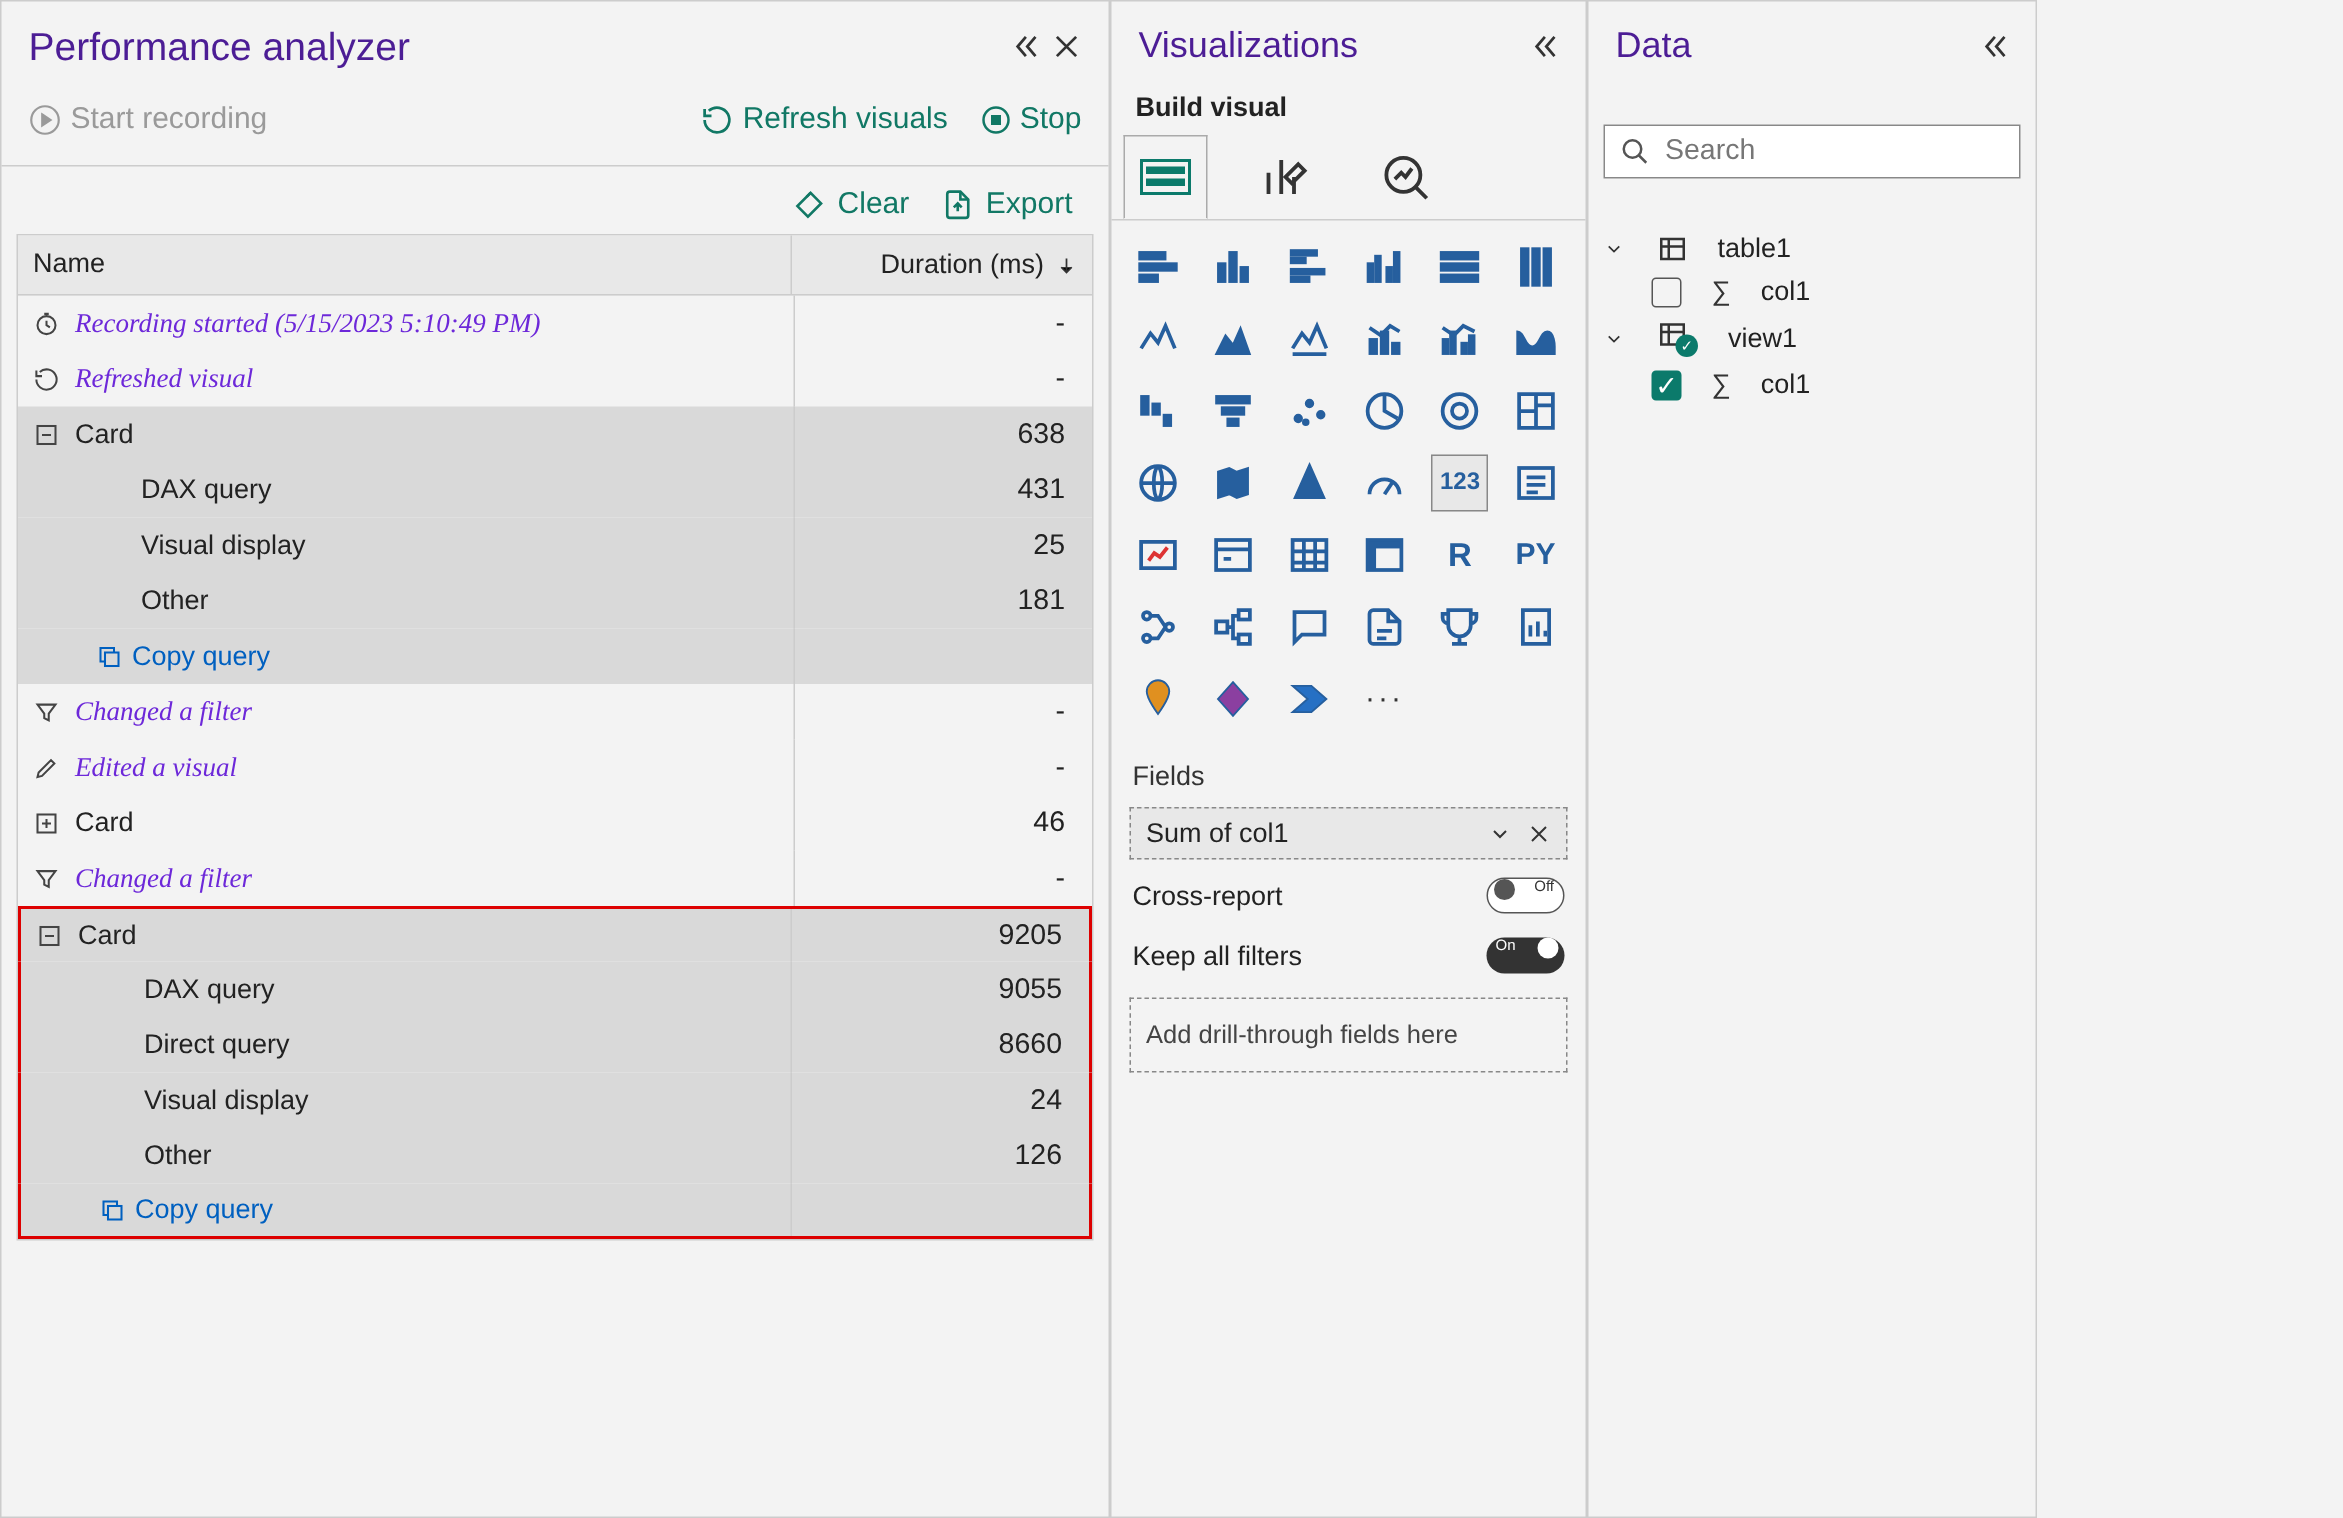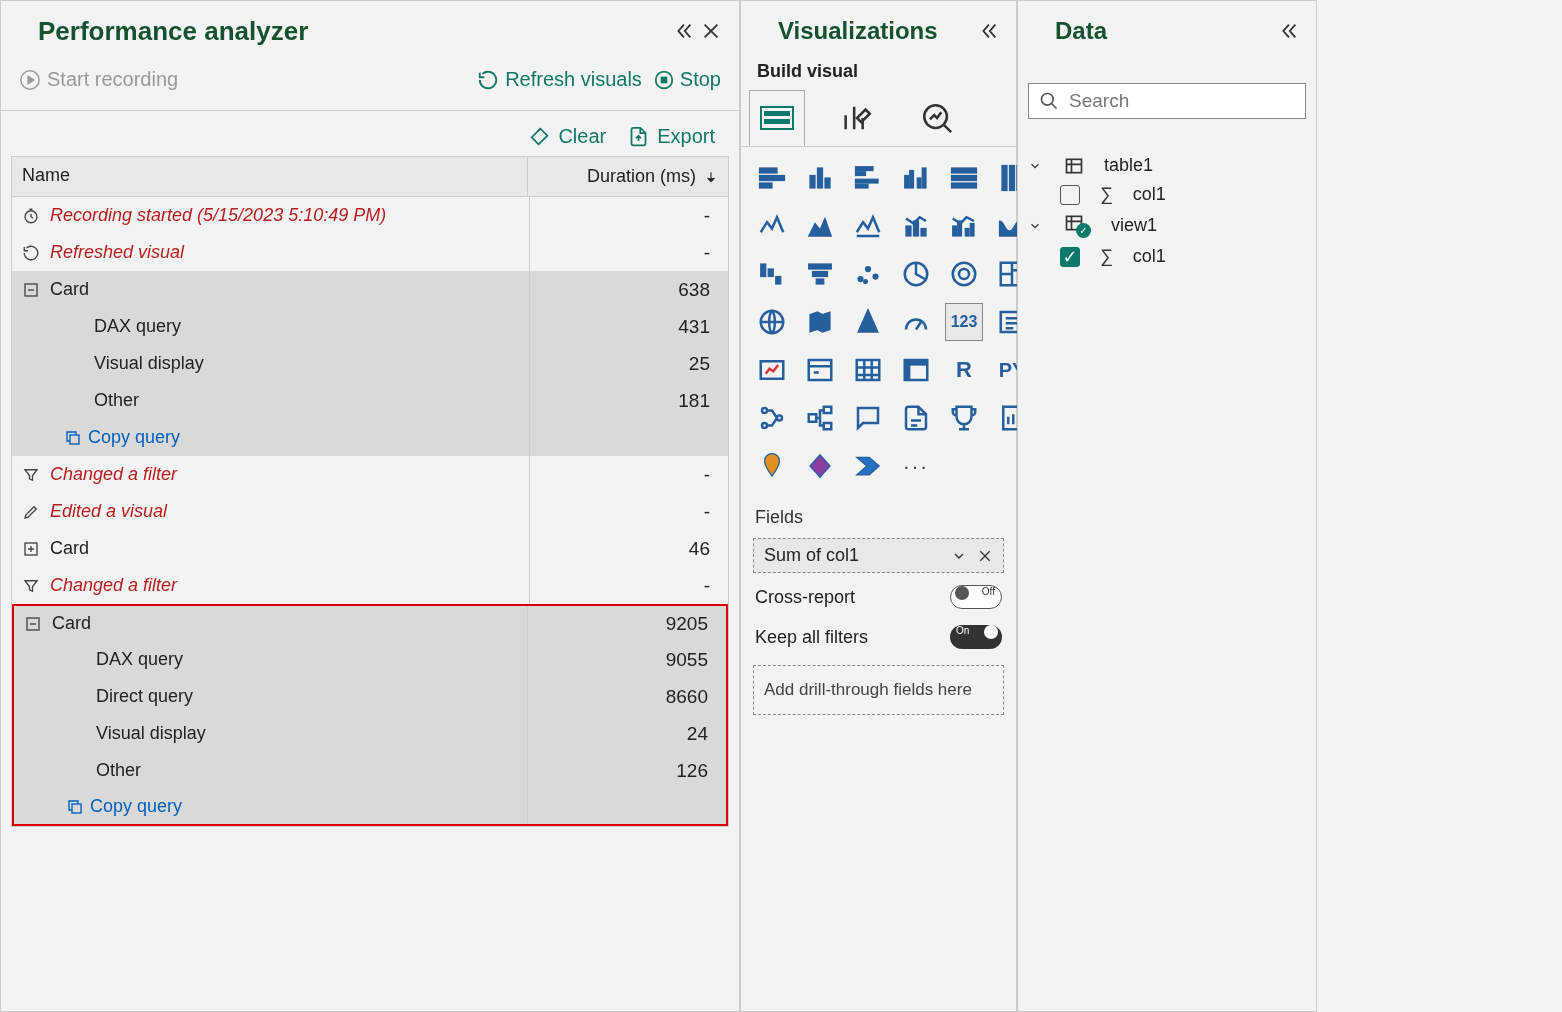--- a/index.html
+++ b/index.html
@@ -13,63 +13,62 @@
   display: flex;
   overflow: hidden;
 }
 .pane {
   border: 1px solid #ccc;
   background: #f3f3f3;
   display: flex;
   flex-direction: column;
 }
 .pane.perf { width: 740px; }
-.pane.viz  { width: 277px; }
+.pane.viz  { width: 318px; }
 .pane.data { width: 300px; }
 .pane-header {
   display: flex;
   align-items: center;
   padding: 10px 14px 6px 18px;
   height: 56px;
 }
 .pane-title {
   font-size: 26px;
-  font-weight: 700;
-  color: #14532d;
+  font-weight: 400;
+  color: #4c1d95;
   flex: 1;
-  margin-left: 19px;
 }
 .hdr-ic {
   width: 28px; height: 28px;
   display:flex; align-items:center; justify-content:center;
   font-size:22px; color:#333;
 }
 .perf-toolbar{
-  display:flex; align-items:center; padding:6px 18px 14px 18px; gap:12px; height:54px;
+  display:flex; align-items:center; padding:6px 18px 14px 18px; gap:22px; height:54px;
   border-bottom:1px solid #ccc;
 }
 .tb-btn{ display:flex; align-items:center; gap:6px; font-size:20px; cursor:pointer;}
 .tb-btn.disabled{ color:#9a9a9a; }
 .tb-btn.green{ color:#117865; }
 .spacer{ flex:1; }
 
 .perf-actions{ display:flex; justify-content:flex-end; gap:22px; padding:14px 24px 8px 0;align-items:center;}
 .act-btn{ display:flex; align-items:center; gap:8px; color:#117865; font-size:20px; cursor:pointer;}
 
 .grid { margin:0 10px; border:1px solid #ccc; }
 .grid-head{ display:flex; background:#e8e8e8; border-bottom:1px solid #ccc; height:40px; font-size:18px;}
 .gh-name{ flex:1; padding:8px 10px; border-right:1px solid #ccc;}
 .gh-dur{ width:200px; padding:8px 10px; text-align:right; display:flex; align-items:center; justify-content:flex-end; gap:8px;}
 .row{ display:flex; height:37px; font-size:18px; align-items:center;}
 .row.sel{ background:#d9d9d9; }
 .row.hl{ border-left:2px solid #d00; border-right:2px solid #d00; }
 .r-name{ flex:1; display:flex; align-items:center; gap:8px; padding-left:8px; border-right:1px solid #ccc; height:100%;}
 .r-dur{ width:198px; text-align:right; padding-right:18px; font-size:19px; color:#222;}
 .r-ic{ width:22px; height:22px; display:inline-flex; align-items:center; justify-content:center; color:#444;}
-.italic{ font-style:italic; color:#b91c1c;}
+.italic{ font-style:italic; color:#6d28d9;font-family:Liberation Serif, serif;}
 .copyq{ color:#0060c0; display:flex; align-items:center; gap:6px; padding-left:44px;}
 .hl-top{ border-top:2px solid #d00; }
 .hl-bot{ border-bottom:2px solid #d00; }
 
 .viz-sub{ font-size:18px; font-weight:600; padding:4px 16px 2px 16px; color:#222;}
 .viz-modes{ display:flex; gap:24px; padding:6px 8px 0 8px; border-bottom:1px solid #ccc;}
 .mode{ width:56px; height:56px; display:flex; align-items:center; justify-content:center; }
 .mode.active{ border:1px solid #aaa; border-bottom:1px solid #f3f3f3; margin-bottom:-1px; background:#f3f3f3;}
 .viz-grid{ display:grid; grid-template-columns:repeat(6,1fr); gap:10px 10px; padding:12px 12px;}
 .vg-item{ width:38px; height:38px; display:flex; align-items:center; justify-content:center; color:#265f9e;}

